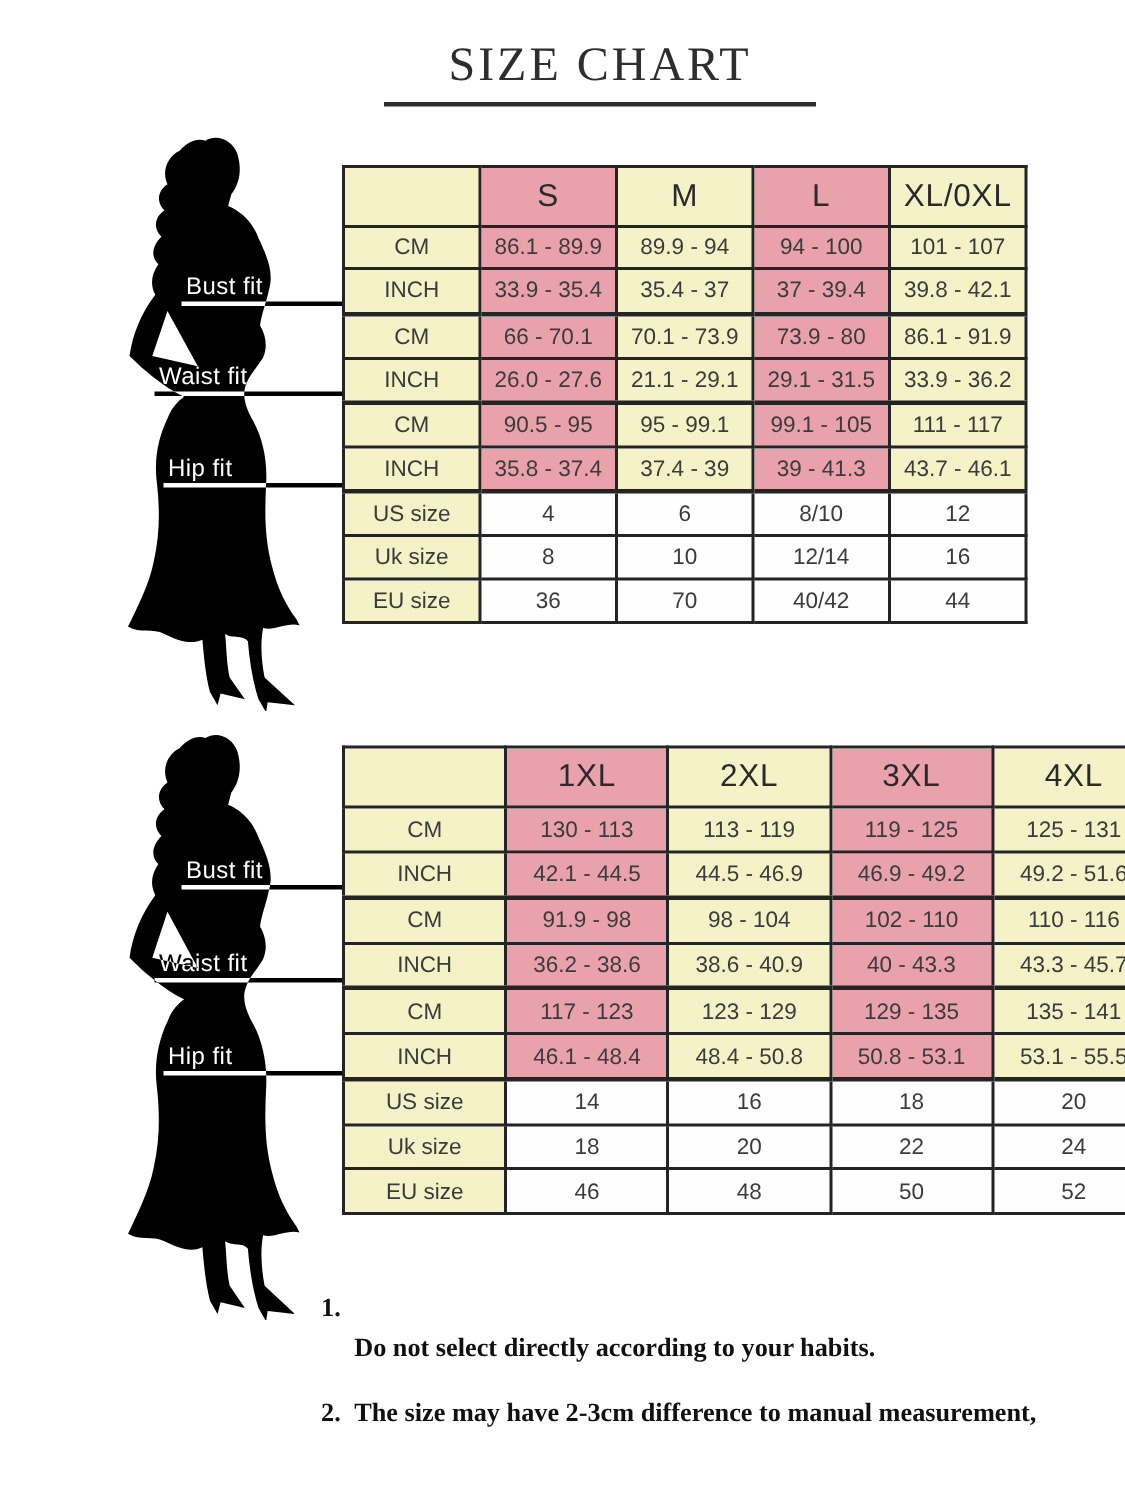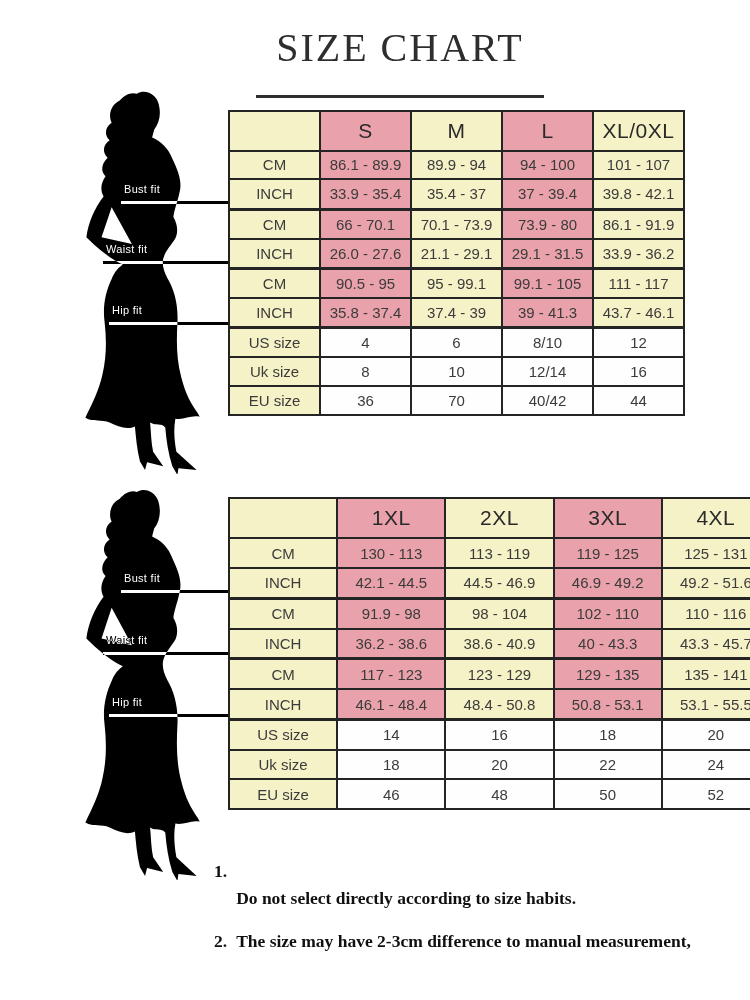--- a/index.html
+++ b/index.html
@@ -9,31 +9,31 @@
   }
   html,body{margin:0;padding:0;background:#ffffff;}
   .canvas{
     position:relative;width:750px;height:1000px;background:#fff;overflow:hidden;
     font-family:"Liberation Sans",sans-serif;
   }
   
   .title{
     position:absolute;top:24px;left:256px;width:288px;margin:0;
     text-align:center;font-family:"Liberation Serif",serif;font-weight:normal;
-    font-size:40px;letter-spacing:2px;color:#2e2e2e;
-    border-bottom:3px solid #2e2e2e;padding-bottom:24px;
+    font-size:32px;letter-spacing:2px;color:#2e2e2e;
+    border-bottom:3px solid #2e2e2e;padding-bottom:7px;
   }
   
   .sil{position:absolute;width:172px;}
   #sil1{left:56px;top:86px;height:388px;}
   #sil2{left:56px;top:484px;height:396px;}
   
   .mlabel{
     position:absolute;color:#ffffff;mix-blend-mode:difference;
-    font-size:11px;letter-spacing:.3px;white-space:nowrap;
+    font-size:16px;letter-spacing:.3px;white-space:nowrap;
   }
   .mline{position:absolute;height:2.5px;background:#ffffff;mix-blend-mode:difference;}
   
   table.sizes{
     position:absolute;border-collapse:collapse;table-layout:fixed;background:#fefefe;
     border:2px solid var(--border);
   }
   #t1{left:228px;top:110px;width:457px;height:306px;}
   #t2{left:228px;top:497px;width:543px;height:313px;}
   .sizes td{
@@ -232,21 +232,21 @@
       <td class="wh">52</td>
     </tr>
   </tbody>
     </table>
 
   <div class="notes">
     <div class="note">
       <span class="num">1.</span>
       <span>
         <br>
-        <span>Do not select directly according to size habits.</span>
+        <span>Do not select directly according to your habits.</span>
       </span>
     </div>
     <div class="note">
       <span class="num">2.</span>
       <span>
         <span>The size may have 2-3cm difference  to manual measurement,</span><br>
       </span>
     </div>
   </div>
 

